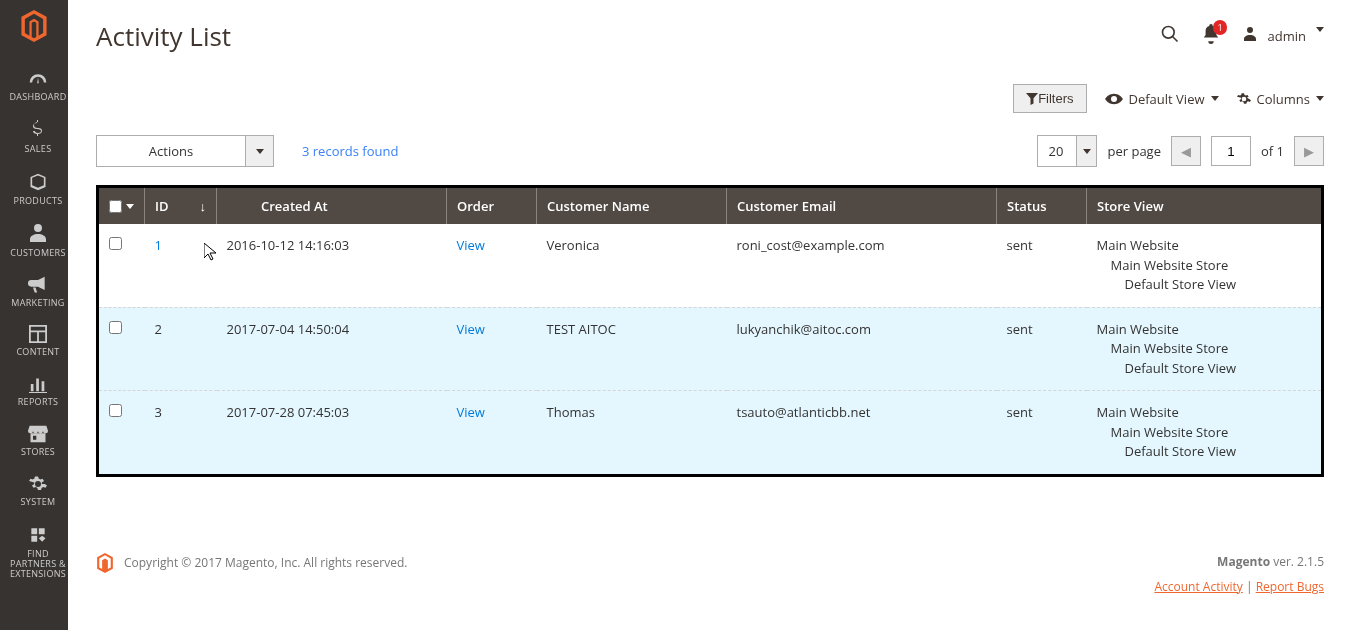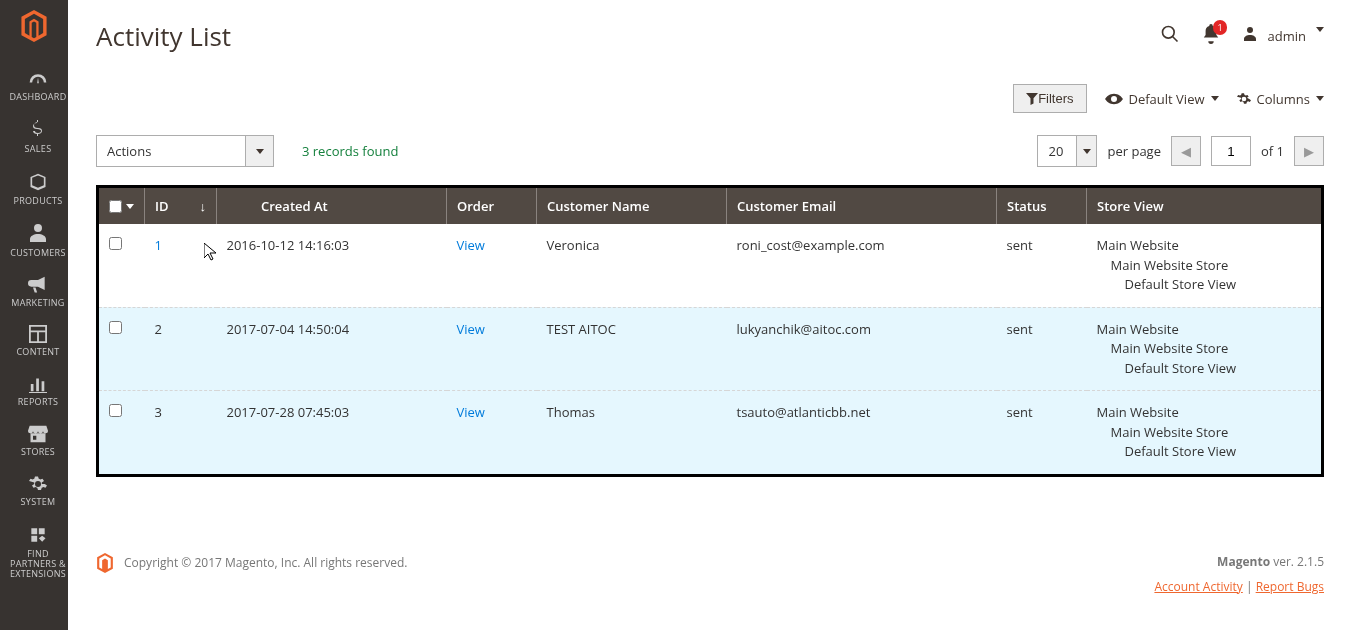--- a/index.html
+++ b/index.html
@@ -18,21 +18,21 @@
 .badge { position: absolute; top: -4px; right: -7px; background: #e22626; color: #fff; font-size: 9px; border-radius: 8px; padding: 1px 4px; }
 .admin-drop { display: flex; gap: 10px; cursor: pointer; font-size: 13px; color: #41362f; }
 .toolbar { display: flex; justify-content: flex-end; gap: 18px; margin-bottom: 22px; align-items: center; }
 .btn-inline { display: inline-flex; align-items: center; border: 1px solid #adadad; background: #fff; padding: 6px 12px; cursor: pointer; font-size: 13px; color: #41362f; }
 .btn-inline.filters { background: #efefef; }
 .plain-ctrl { display: inline-flex; align-items: center; gap: 6px; cursor: pointer; font-size: 13px; color: #41362f; }
 .grid-top { display: flex; align-items: center; justify-content: space-between; margin-bottom: 18px; }
 .actions-select { display: flex; }
 .actions-select .sel { border: 1px solid #adadad; padding: 6px 10px; width: 150px; background: #fff; }
 .actions-select .caret { border: 1px solid #adadad; border-left: none; width: 28px; display: flex; align-items: center; justify-content: center; background: #efefef; cursor: pointer; }
-.records-found { margin-left: 28px; color: #15803d; }
+.records-found { margin-left: 28px; color: #3b82f6; }
 .pager { display: flex; align-items: center; gap: 10px; }
 .pager .per-page { display: flex; }
 .pager .per-page .val { border: 1px solid #adadad; padding: 6px 10px; width: 40px; }
 .pager .per-page .caret { border: 1px solid #adadad; border-left: none; width: 20px; display: flex; align-items: center; justify-content: center; background: #efefef; cursor: pointer; }
 .pager .nav-btn { border: 1px solid #adadad; width: 30px; height: 30px; display: flex; align-items: center; justify-content: center; background: #efefef; cursor: pointer; color: #999; }
 .pager input.page-num { border: 1px solid #adadad; width: 40px; height: 30px; text-align: center; }
 table.data-grid { width: 100%; border-collapse: collapse; border: 3px solid #000000; }
 table.data-grid thead th { background: #514943; color: #fff; font-weight: 600; font-size: 13px; text-align: left; padding: 9px 10px; border-right: 1px solid #8a837f; }
 table.data-grid thead th:last-child { border-right: none; }
 table.data-grid tbody td { padding: 12px 10px; vertical-align: top; border-bottom: 1px dashed #d6d6d6; font-size: 13px; }
@@ -169,21 +169,21 @@
       <div class="plain-ctrl">
         <svg width="14" height="14" viewBox="0 0 24 24" fill="#41362f">
             <path d="M12 8a4 4 0 1 0 0 8 4 4 0 0 0 0-8zm9 4l3 2-2 3-3-1a8 8 0 0 1-2 1l-1 3h-4l-1-3-2-1-3 1-2-3 3-2v-2L0 8l2-3 3 1 2-1 1-3h4l1 3 2 1 3-1 2 3-3 2z"></path>
           </svg>
         <span>Columns</span>
         <span class="caret-down"></span>
       </div>
     </div>
 
     <div class="grid-top">
-      <div style="display:flex;align-items:center;">
+      <div style="display:flex;align-items:center;text-align:center;">
         <div class="actions-select">
           <div class="sel">Actions</div>
           <div class="caret">
               <span class="caret-down"></span>
             </div>
         </div>
         <div class="records-found">3 records found</div>
       </div>
       <div class="pager">
         <div class="per-page">

